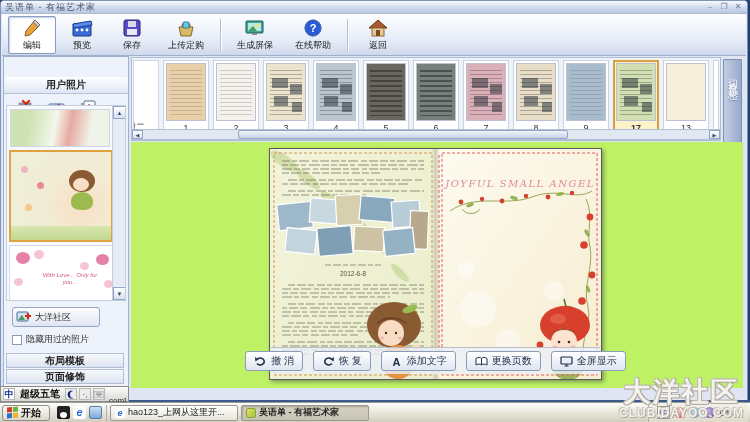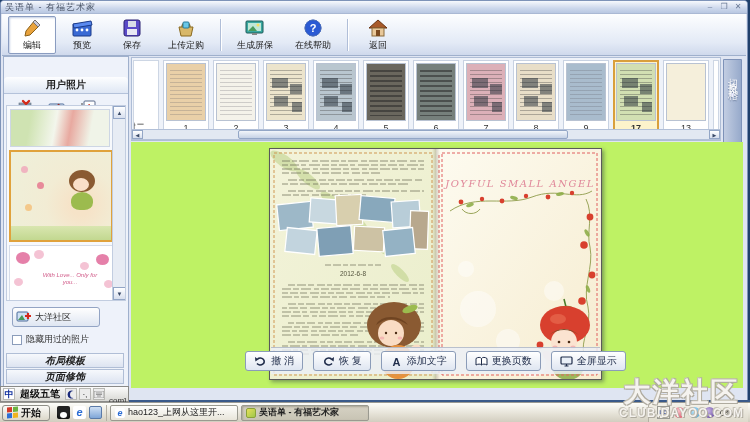--- a/index.html
+++ b/index.html
@@ -61,21 +61,21 @@
   .pt2 .cap { position:absolute; left:30px; top:26px; font-size:6px; color:#d05a88;
     font-style:italic; line-height:7px; width:60px; text-align:center; }
   .sb-addphoto { position:absolute; left:8px; top:296px; width:88px; height:20px;
     background:linear-gradient(#fefefe,#dfe6f2); border:1px solid #93a4c4; border-radius:3px;
     display:flex; align-items:center; gap:3px; padding-left:3px; font-size:9px; color:#333; cursor:pointer; }
   .sb-check { position:absolute; left:8px; top:320px; display:flex; align-items:center; gap:4px;
     font-size:9px; color:#333; }
   .sb-check .box { width:10px; height:10px; background:#fff; border:1px solid #8a9cba; cursor:pointer; }
   .sb-bar { position:absolute; left:2px; width:118px; height:15px; background:linear-gradient(#f6f8fc,#dde4f1);
     border:1px solid #b0bed6; text-align:center; font-size:10px; font-weight:bold; color:#222;
-    line-height:14px; cursor:pointer;font-style:italic; }
+    line-height:14px; cursor:pointer; }
   .sb-bar.b1 { top:298px; } .sb-bar.b2 { top:314px; }
   
   .sb-addphoto { top:250px; }
   .sb-check { top:276px; }
   .sb-bar.b1 { top:296px; } .sb-bar.b2 { top:312px; }
   .photo-list { height:196px; }
 
   
   .strip { position:absolute; left:130px; top:56px; width:590px; height:84px;
     background:#eef2f9; border:1px solid #aebdd6; display:flex; padding:2px 0 0 1px; }

